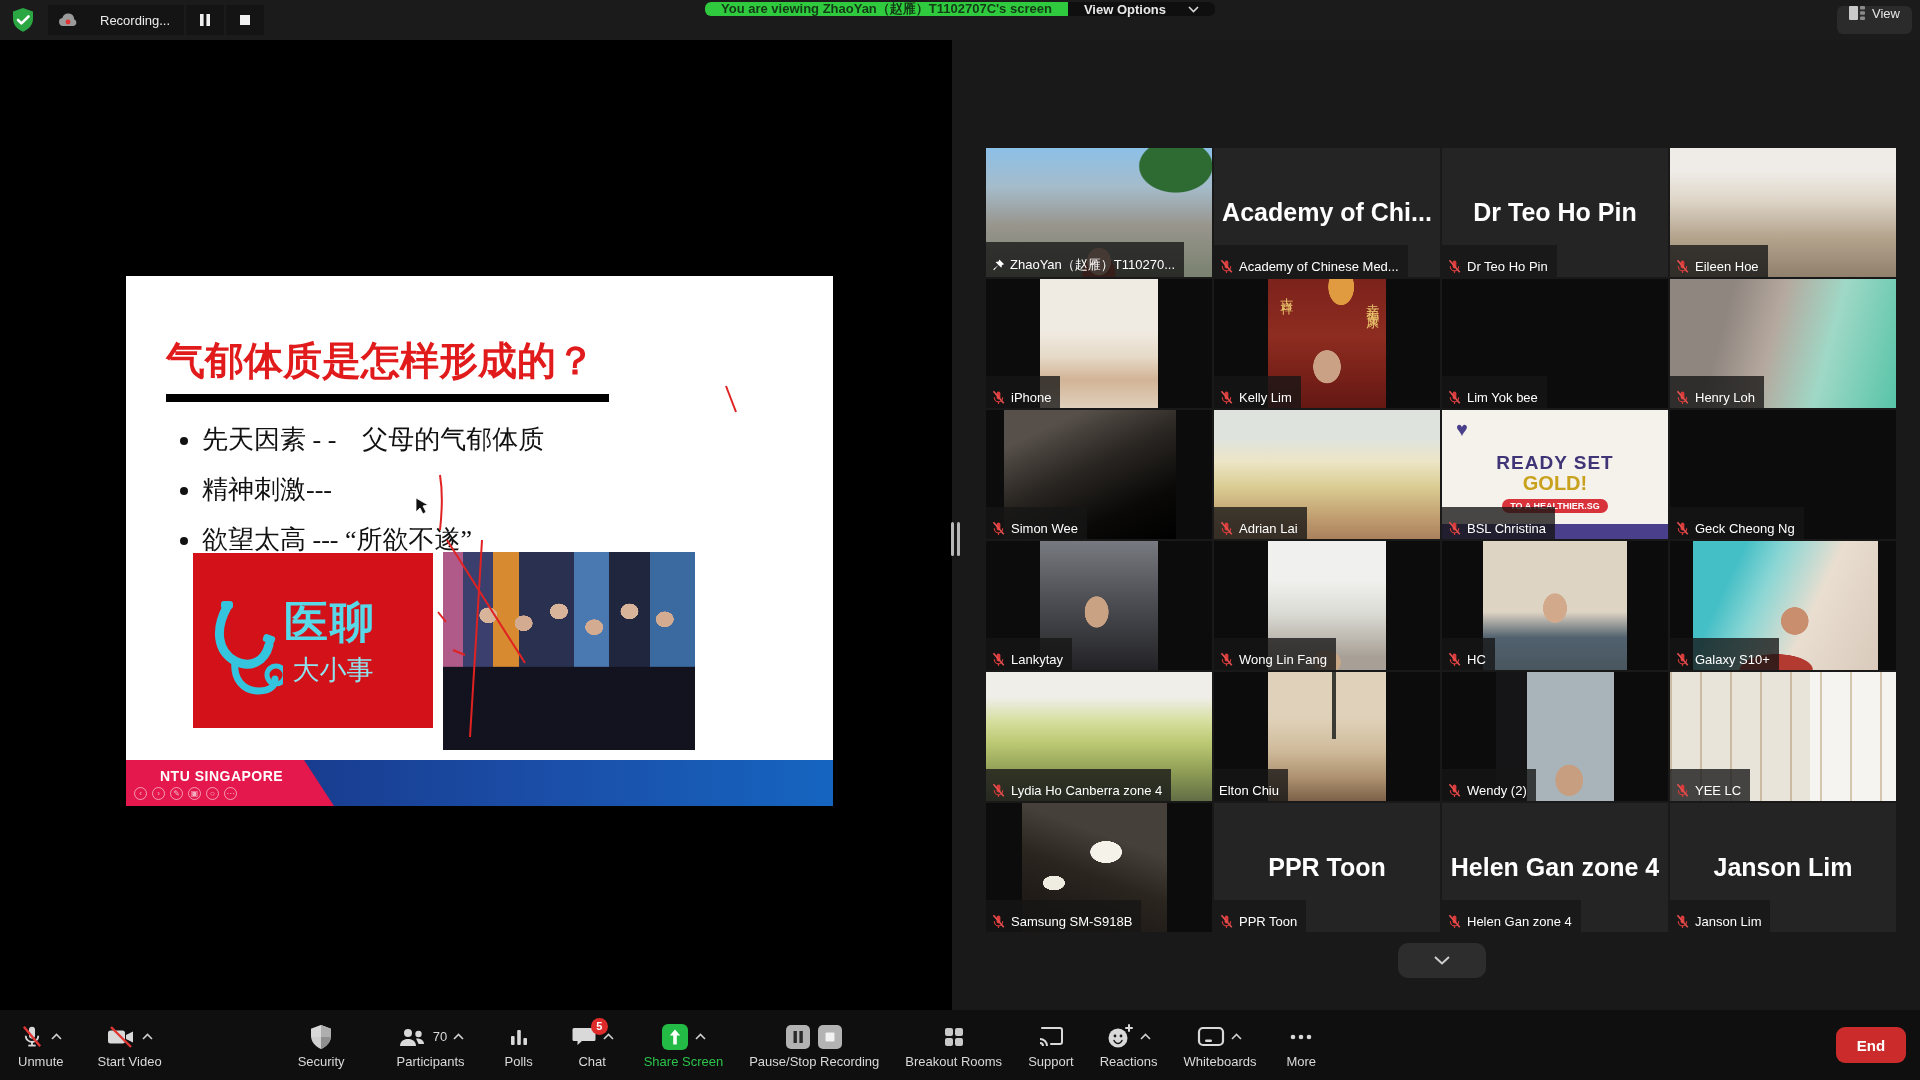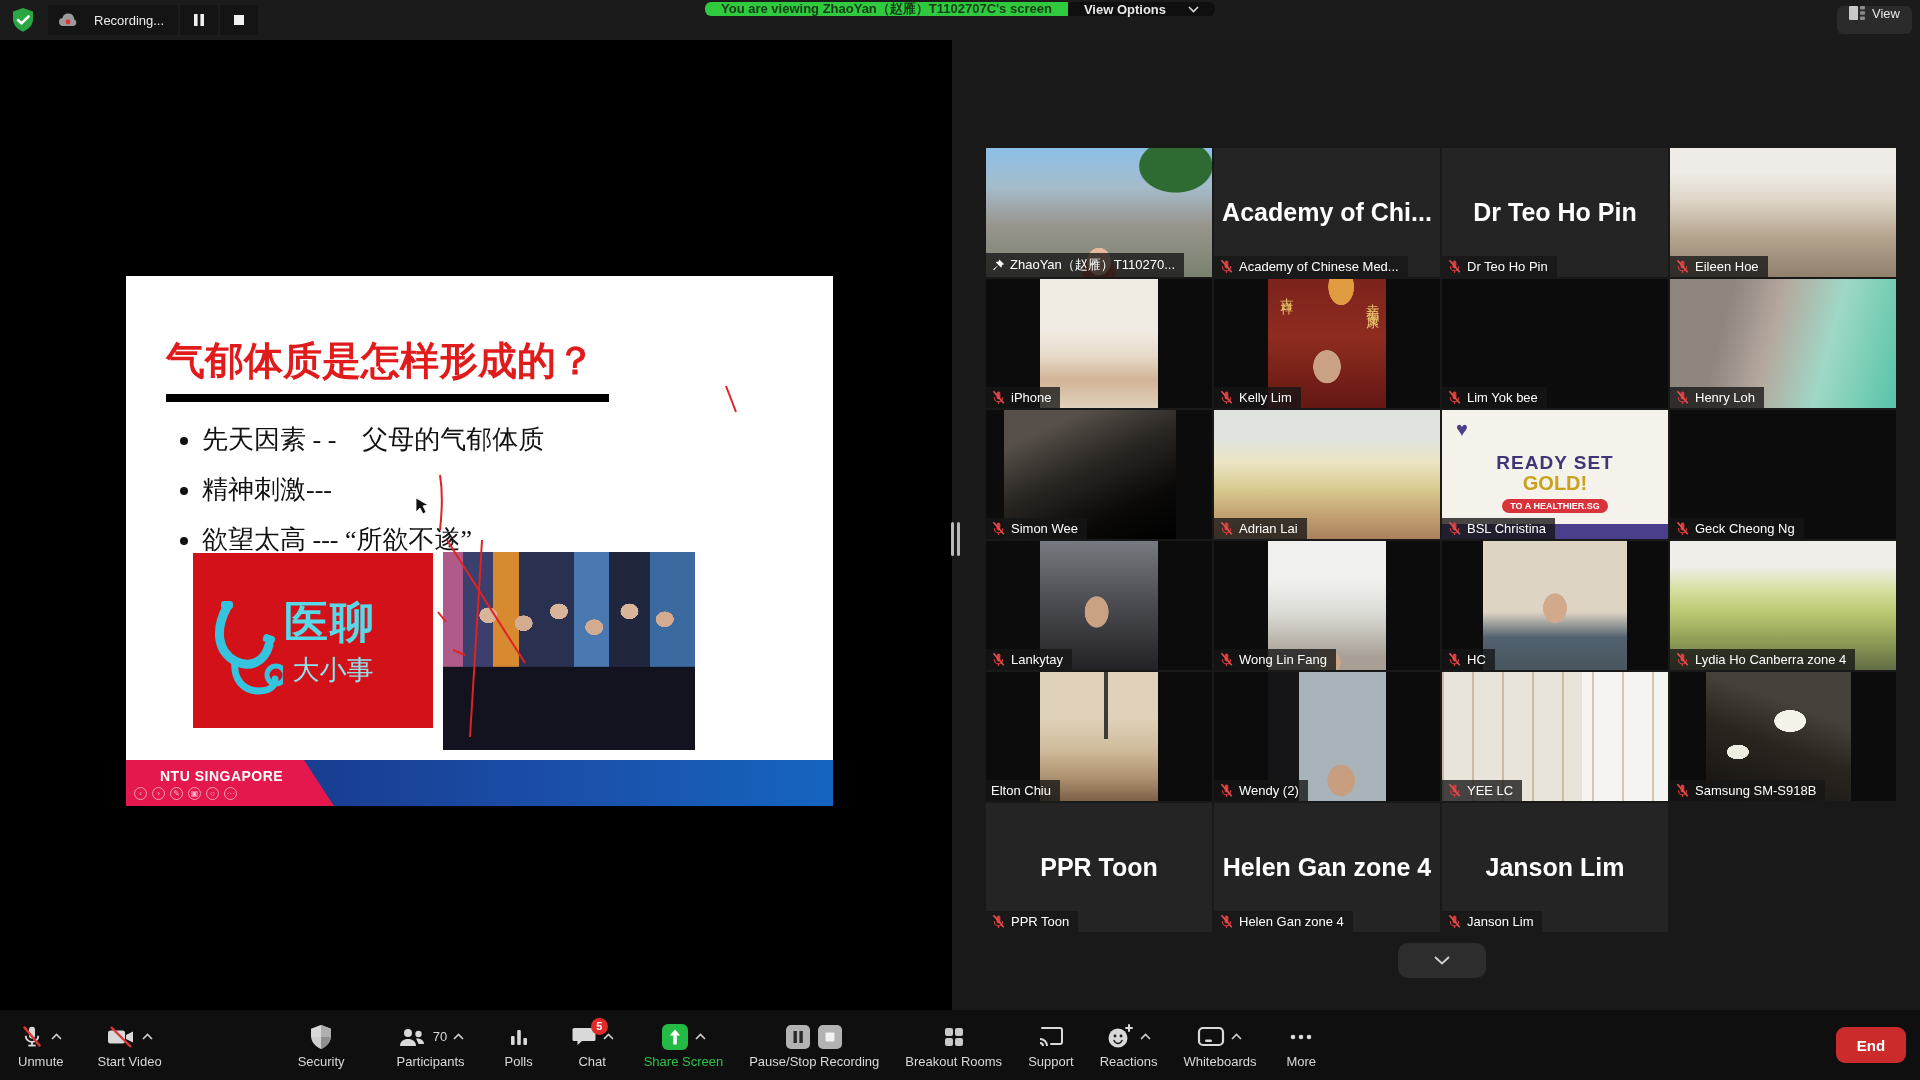--- a/index.html
+++ b/index.html
@@ -3,21 +3,21 @@
 <meta charset="utf-8">
 <style>
   * { margin:0; padding:0; box-sizing:border-box; }
   html,body { width:1920px; height:1080px; overflow:hidden; background:#000;
     font-family:"Liberation Sans","DejaVu Sans",sans-serif; }
 
   
   .topbar { position:absolute; left:0; top:0; width:1920px; height:40px; background:#1b1b1b; z-index:30; }
   .shield-badge { position:absolute; left:10px; top:7px; width:26px; height:26px; }
   .rec-group { position:absolute; left:48px; top:5px; height:30px; display:flex; gap:2px; }
-  .rec-main { background:#141414; display:flex; align-items:center; gap:16px; padding:0 14px 0 10px; }
+  .rec-main { background:#141414; display:flex; align-items:center; gap:22px; padding:0 14px 0 10px; }
   .rec-main span { color:#ececec; font-size:13px; }
   .rec-btn { background:#141414; width:38px; display:flex; align-items:center; justify-content:center; cursor:pointer; }
   .banner-wrap { position:absolute; left:50%; top:2px; transform:translateX(-50%); height:14px; display:flex; z-index:31; }
   .banner-green { background:#2fca3e; color:#143a16; font-weight:bold; font-size:13px;
     display:flex; align-items:center; padding:0 16px; border-radius:6px 0 0 6px; white-space:nowrap; }
   .banner-dark { background:#0f0f0f; color:#e8e8e8; font-weight:bold; font-size:13px;
     display:flex; align-items:center; gap:22px; padding:0 16px; border-radius:0 6px 6px 0; cursor:pointer; }
   .view-btn { position:absolute; right:8px; top:6px; height:28px; background:#2b2b2b; border-radius:6px;
     display:flex; align-items:flex-start; gap:7px; padding:0 12px; color:#e6e6e6; font-size:13px; cursor:pointer; }
 
@@ -65,21 +65,21 @@
   .grid { position:absolute; left:34px; top:108px; width:910px; display:grid;
     grid-template-columns:repeat(4,226px); grid-auto-rows:129px; gap:2px; }
   .tile { position:relative; background:#0c0c0c; overflow:hidden; cursor:pointer; }
   .tile.textonly { background:#242424; }
   .tile.active { outline:3px solid #e5e54f; outline-offset:-3px; z-index:2; }
   .vid { position:absolute; inset:0; }
   .strip { left:24%; right:24%; }
   .bigname { position:absolute; inset:0; display:flex; align-items:center; justify-content:center;
     color:#fff; font-weight:bold; font-size:25px; white-space:nowrap; }
   .tag { position:absolute; left:0; bottom:0; display:flex; align-items:center; gap:5px;
-    background:rgba(22,22,22,.78); color:#fff; font-size:13px; padding:3px 9px 3px 5px;
+    background:rgba(22,22,22,.78); color:#fff; font-size:13px; padding:14px 9px 3px 5px;
     max-width:97%; white-space:nowrap; overflow:hidden; }
   .tag svg { flex:0 0 auto; }
 
   .bg-zhaoyan { background:
       radial-gradient(ellipse 26px 30px at 50% 88%, #e8b89c 0 45%, transparent 47%),
       radial-gradient(ellipse 36px 44px at 50% 98%, #a8432e 0 45%, transparent 47%),
       radial-gradient(ellipse 72px 52px at 84% 14%, #2e6b33 0 50%, transparent 52%),
       linear-gradient(180deg,#8cc0e8 0%,#a5bccb 30%,#98958d 60%,#79816f 100%); }
   .bg-eileen { background:linear-gradient(180deg,#efece7 0 18%,#ded6c8 40%,#b3a28c 70%,#91806c 100%); }
   .bg-iphone { background:linear-gradient(180deg,#f0ebe2 0 40%,#e6dac8 60%,#d2b496 78%,#e0d0bc 100%); }
@@ -424,20 +424,32 @@
           <svg width="15" height="15" viewBox="0 0 16 16">
             <path d="M8 1.5a2 2 0 0 1 2 2V8a2 2 0 1 1-4 0V3.5a2 2 0 0 1 2-2z" fill="#d83a3a"></path>
             <path d="M3.6 7.6v.6a4.4 4.4 0 0 0 8.8 0v-.6" stroke="#d83a3a" stroke-width="1.3" fill="none"></path>
             <path d="M8 12.6V15" stroke="#d83a3a" stroke-width="1.3"></path>
             <path d="M2.6 1.4 13.6 14.2" stroke="#e85050" stroke-width="1.7"></path>
           </svg>
           <span>HC</span>
         </div>
       </div>
       <div class="tile">
+        <div class="vid strip bg-galaxy"></div>
+        <div class="tag">
+          <svg width="15" height="15" viewBox="0 0 16 16">
+            <path d="M8 1.5a2 2 0 0 1 2 2V8a2 2 0 1 1-4 0V3.5a2 2 0 0 1 2-2z" fill="#d83a3a"></path>
+            <path d="M3.6 7.6v.6a4.4 4.4 0 0 0 8.8 0v-.6" stroke="#d83a3a" stroke-width="1.3" fill="none"></path>
+            <path d="M8 12.6V15" stroke="#d83a3a" stroke-width="1.3"></path>
+            <path d="M2.6 1.4 13.6 14.2" stroke="#e85050" stroke-width="1.7"></path>
+          </svg>
+          <span>Galaxy S10+</span>
+        </div>
+      </div>
+      <div class="tile">
         <div class="vid bg-lydia"></div>
         <div class="tag">
           <svg width="15" height="15" viewBox="0 0 16 16">
             <path d="M8 1.5a2 2 0 0 1 2 2V8a2 2 0 1 1-4 0V3.5a2 2 0 0 1 2-2z" fill="#d83a3a"></path>
             <path d="M3.6 7.6v.6a4.4 4.4 0 0 0 8.8 0v-.6" stroke="#d83a3a" stroke-width="1.3" fill="none"></path>
             <path d="M8 12.6V15" stroke="#d83a3a" stroke-width="1.3"></path>
             <path d="M2.6 1.4 13.6 14.2" stroke="#e85050" stroke-width="1.7"></path>
           </svg>
           <span>Lydia Ho Canberra zone 4</span>
         </div>

